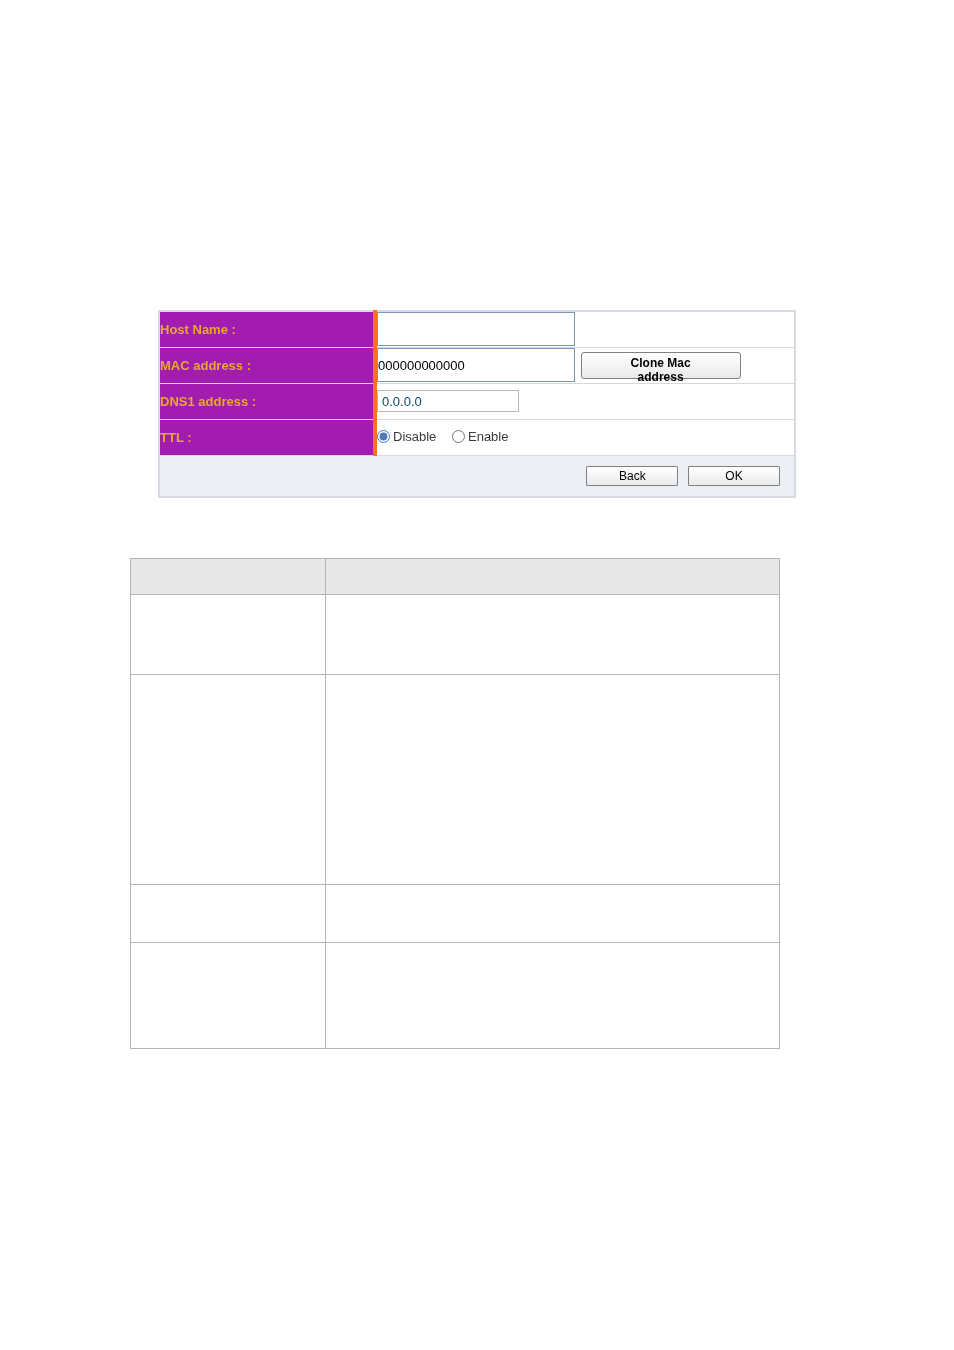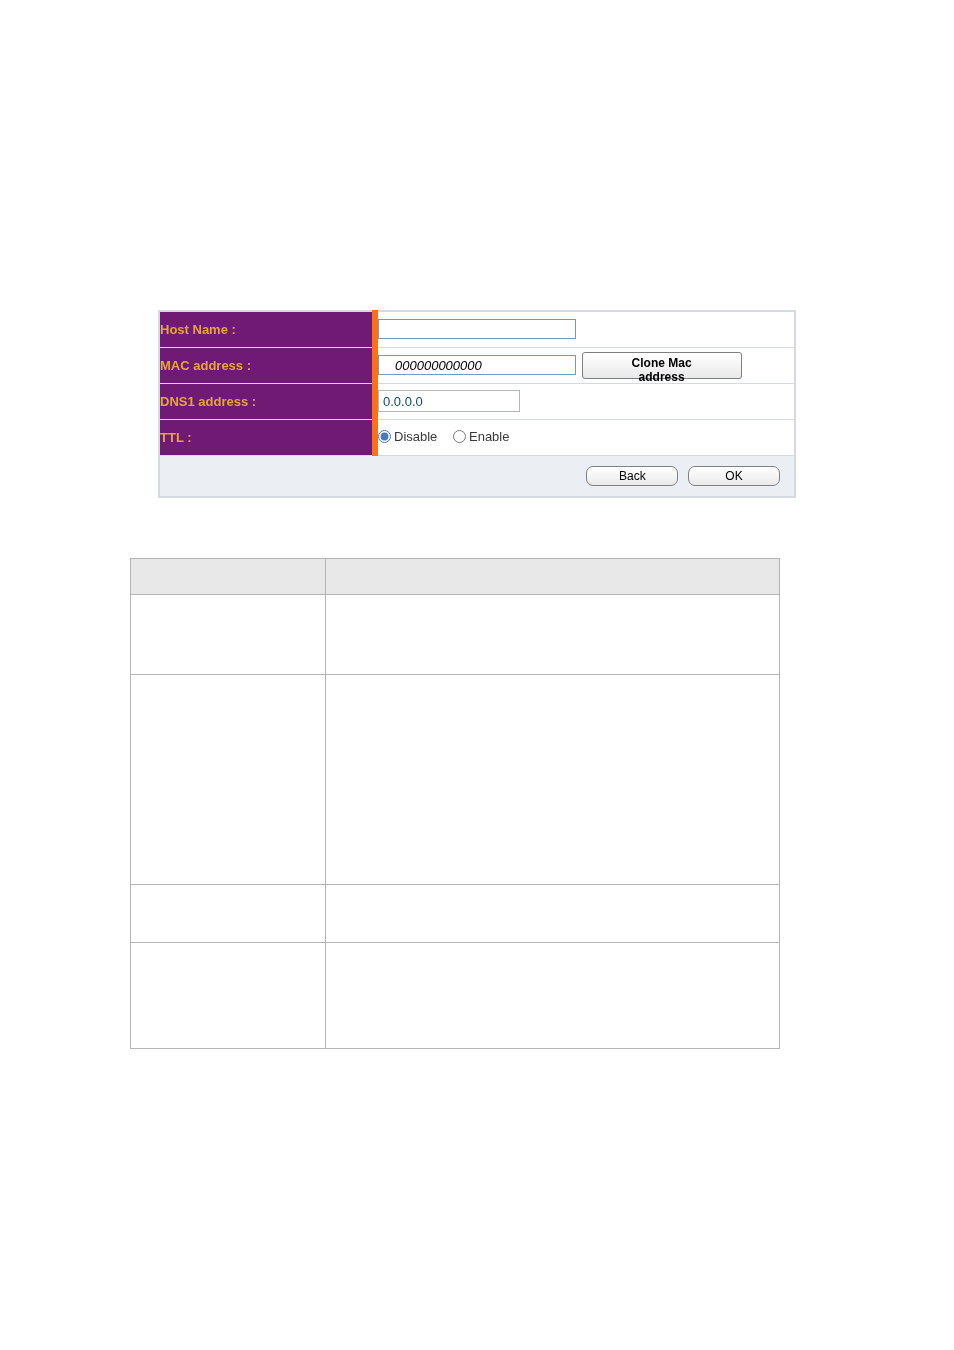--- a/index.html
+++ b/index.html
@@ -25,47 +25,46 @@
       background: #ffffff;
     }
     .config-table tr {
       border-bottom: 1px solid #d5d9e2;
     }
     .config-table td {
       padding: 0;
       vertical-align: middle;
     }
     .label-cell {
-      background: #701a75;
+      background: #a21caf;
       color: #e5a832;
       font-weight: bold;
       font-size: 13px;
       padding: 8px 8px;
       width: 216px;
-      border-right: 6px solid #f97316;
+      border-right: 4px solid #f97316;
       height: 36px;
     }
     .value-cell {
       padding: 4px 8px;
       background: #ffffff;
       vertical-align: middle;
     }
     .value-cell-tall {
       padding: 6px 8px 6px 8px;
     }
     .text-input {
       font-family: Verdana, Arial, sans-serif;
       font-size: 13px;
-      padding: 2px 16px;
+      padding: 2px 0;
       border: 1px solid #7a99b8;
       background: #ffffff;
       width: 198px;
-      height: 20px;
-      vertical-align: middle;
-      font-style: italic;
+      height: 34px;
+      vertical-align: middle;
     }
     .text-input-dim {
       font-family: Verdana, Arial, sans-serif;
       font-size: 13px;
       padding: 2px 4px;
       border: 1px solid #b0b8c3;
       background: #ffffff;
       width: 142px;
       height: 22px;
       color: #0c4a6e;
@@ -106,21 +105,21 @@
     .footer-row td {
       padding: 10px 14px 10px 0;
       text-align: right;
     }
     .footer-btn {
       font-family: Verdana, Arial, sans-serif;
       font-size: 12px;
       padding: 2px 0;
       width: 92px;
       border: 1px solid #808080;
-      border-radius: 7px;
+      border-radius: 1px;
       background: linear-gradient(to bottom, #ffffff 0%, #eaeaea 100%);
       cursor: pointer;
       margin-left: 6px;
     }
     
     .desc-table {
       margin: 60px 0 0 130px;
       width: 650px;
       border: 1px solid #b5b5b5;
       border-collapse: collapse;

